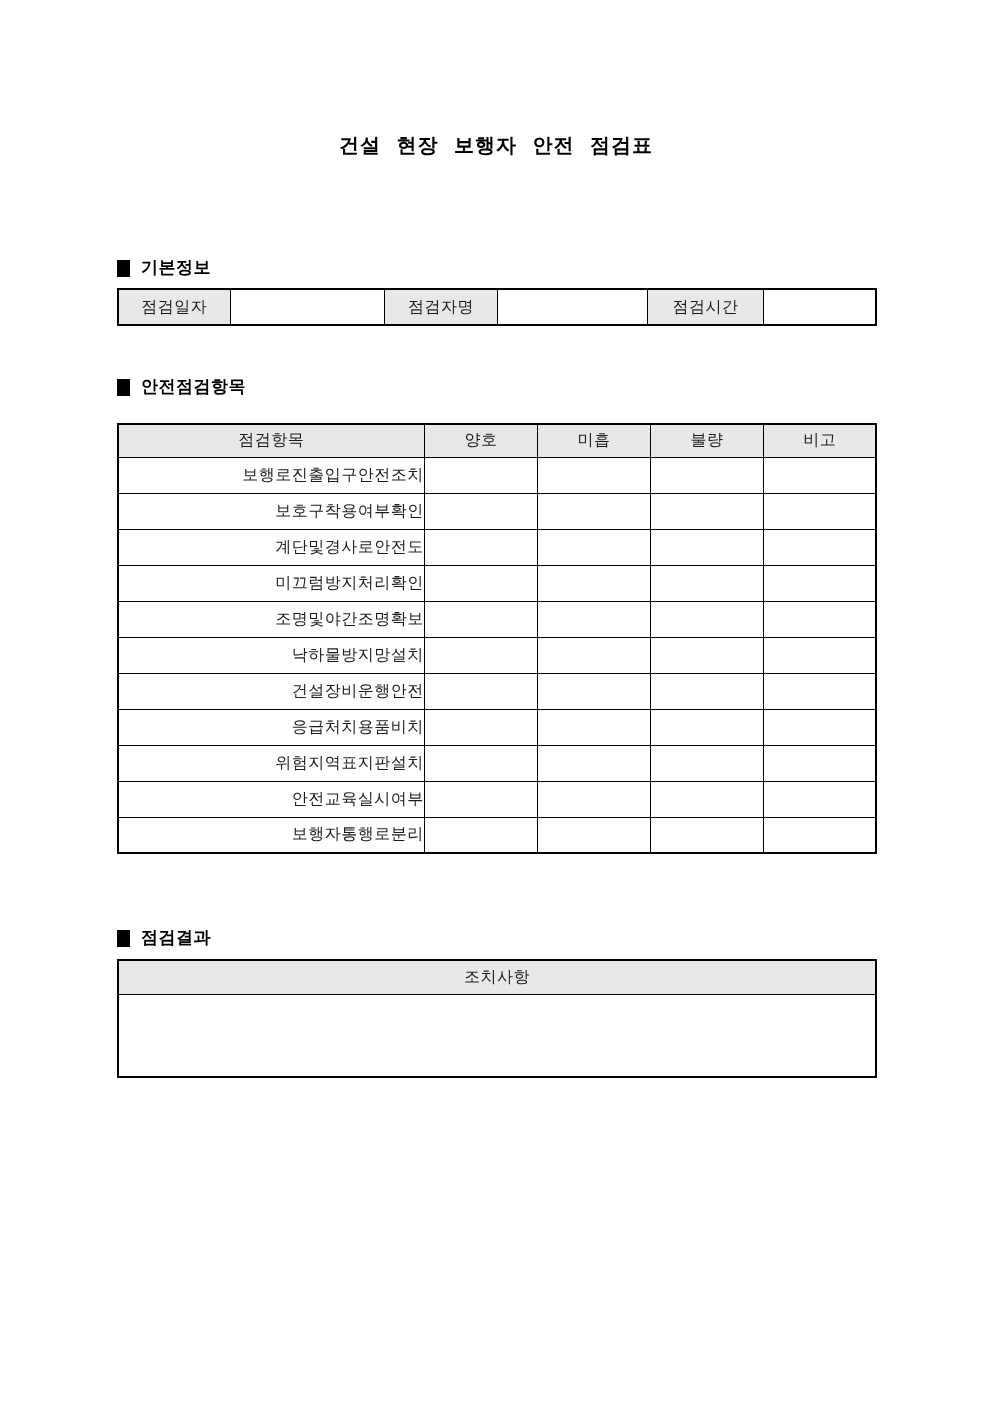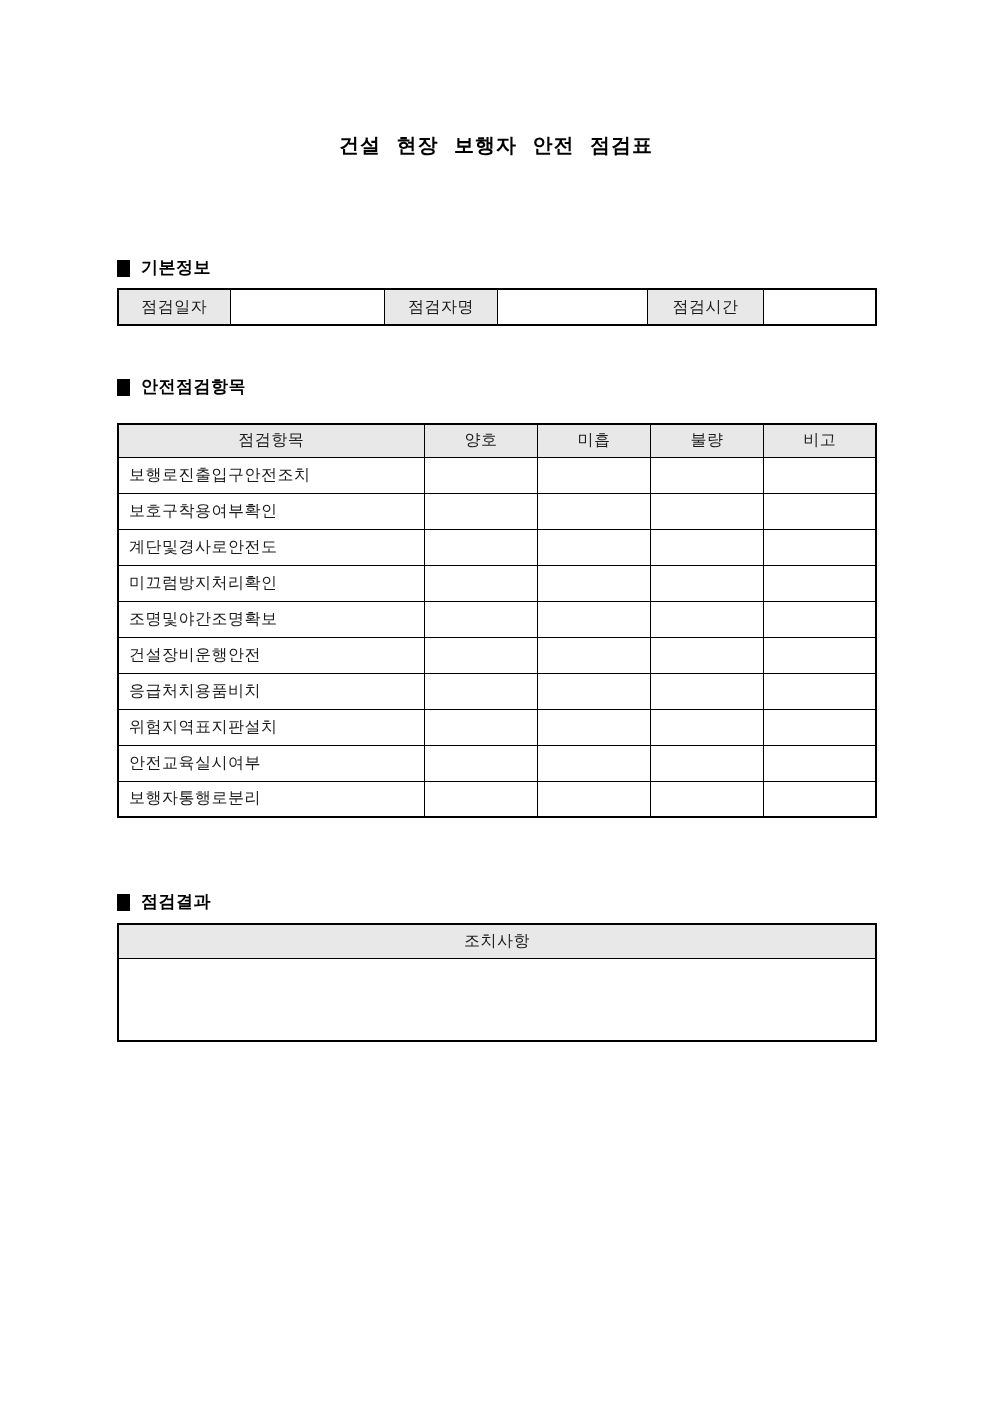--- a/index.html
+++ b/index.html
@@ -63,21 +63,21 @@
     white-space: nowrap;
   }
   .shade { background: #e8e8e8; }
 
   .basic-table { margin-top: 8px; }
   .basic-table td { height: 36px; text-align: center; }
 
   .check-table { margin-top: 24px; }
   .check-table th { height: 33px; text-align: center; font-weight: 400; }
   .check-table td { height: 36px; }
-  .check-table td.item-cell { text-align: left; padding-left: 10px; }
+  .check-table td.item-cell { text-align: right; padding-left: 10px; }
 
   .result-table { margin-top: 9px; }
   .result-table th { height: 34px; text-align: center; font-weight: 400; }
   .result-table td.result-body { height: 83px; background: #fff; }
 
   .col-item  { width: 40.4%; }
   .col-good  { width: 15.0%; }
   .col-poor  { width: 14.8%; }
   .col-bad   { width: 15.0%; }
   .col-note  { width: 14.8%; }
@@ -168,20 +168,27 @@
             <td></td>
           </tr>
           <tr>
             <td class="item-cell">조명및야간조명확보</td>
             <td></td>
             <td></td>
             <td></td>
             <td></td>
           </tr>
           <tr>
+            <td class="item-cell">낙하물방지망설치</td>
+            <td></td>
+            <td></td>
+            <td></td>
+            <td></td>
+          </tr>
+          <tr>
             <td class="item-cell">건설장비운행안전</td>
             <td></td>
             <td></td>
             <td></td>
             <td></td>
           </tr>
           <tr>
             <td class="item-cell">응급처치용품비치</td>
             <td></td>
             <td></td>

